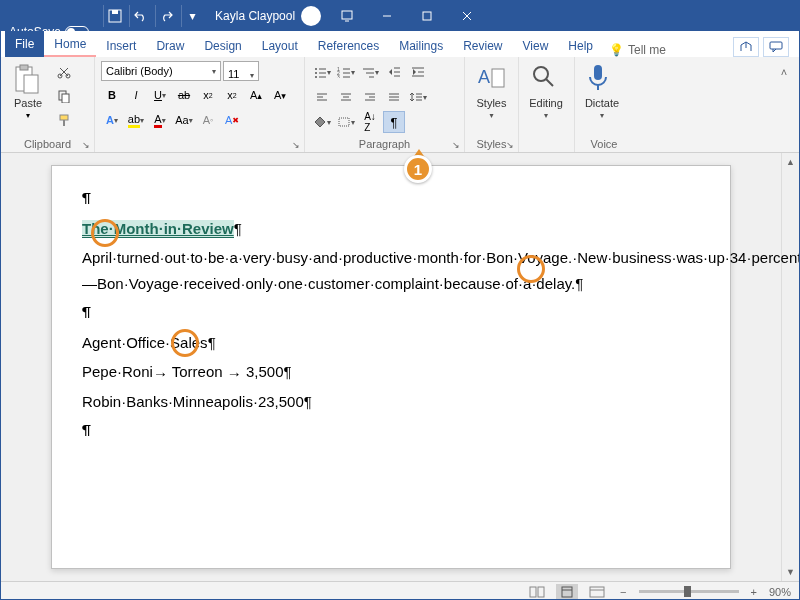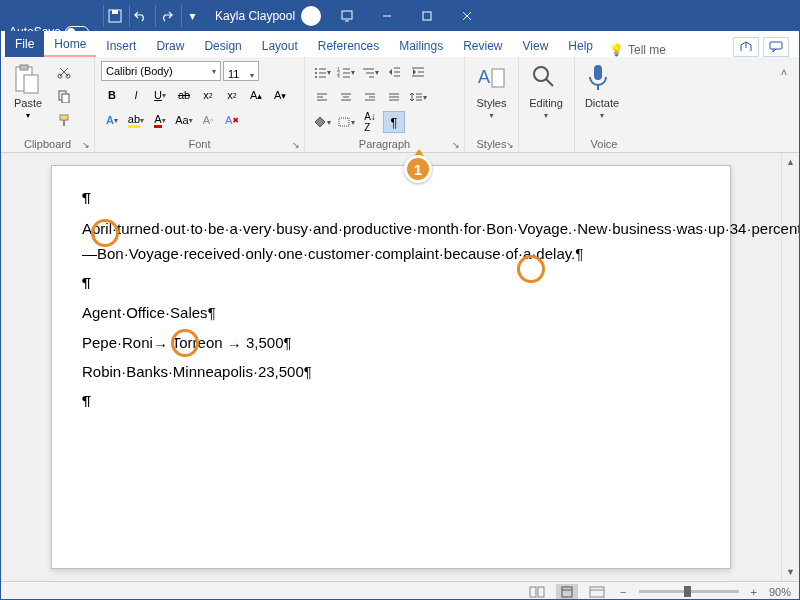--- a/index.html
+++ b/index.html
@@ -246,21 +246,20 @@
             <span class="dd">▾</span>
           </div>
         <div class="btn">Aa<span class="dd">▾</span></div>
         <div class="btn" style="color:#888;">A<sup>◦</sup></div>
         <div class="btn">
             <span style="color:#3b82f6;">A</span>
             <span style="color:#d00;font-size:8px;">✖</span>
           </div>
       </div>
     </div>
-    <div class="group-label">Font</div>
     <div class="launcher">↘</div>
   </div>
 
   <div class="group" style="width:160px;">
     <div class="group-body vstack" style="gap:3px;">
       <div class="hstack">
         <div class="btn">
             <svg width="14" height="12">
               <circle cx="3" cy="3" r="1" fill="#555"></circle>
               <line x1="6" y1="3" x2="13" y2="3" stroke="#555"></line>
@@ -422,20 +421,21 @@
   </div>
 
   <div style="margin-left:auto;padding:4px;">
     <div class="btn" style="font-size:11px;color:#666;">˄</div>
   </div>
 </div>
 
 <div class="docarea">
   <div class="page">
     <p class="pilcrow">¶</p>
+    <p><span class="heading-hl">The·Month·in·Review</span><span>¶</span></p>
     <p><span>April·turned·out·to·be·a·very·busy·and·productive·month·for·Bon·Voyage.·New·business·was·up·34·percent·from·last·April.·Flight·delays·were·minimal—Bon·Voyage·received·only·one·customer·complaint·because·of·a·delay.</span><span>¶</span></p>
     <p class="pilcrow">¶</p>
     <p><span>Agent·Office·Sales</span><span>¶</span></p>
     <p><span>Pepe·Roni→ Torreon → 3,500</span><span>¶</span></p>
     <p><span>Robin·Banks·Minneapolis·23,500</span><span>¶</span></p>
     <p class="pilcrow">¶</p>
   </div>
   <div class="scrollbar">
     <div class="scroll-arrow">▲</div>
     <div class="scroll-thumb-region"></div>

